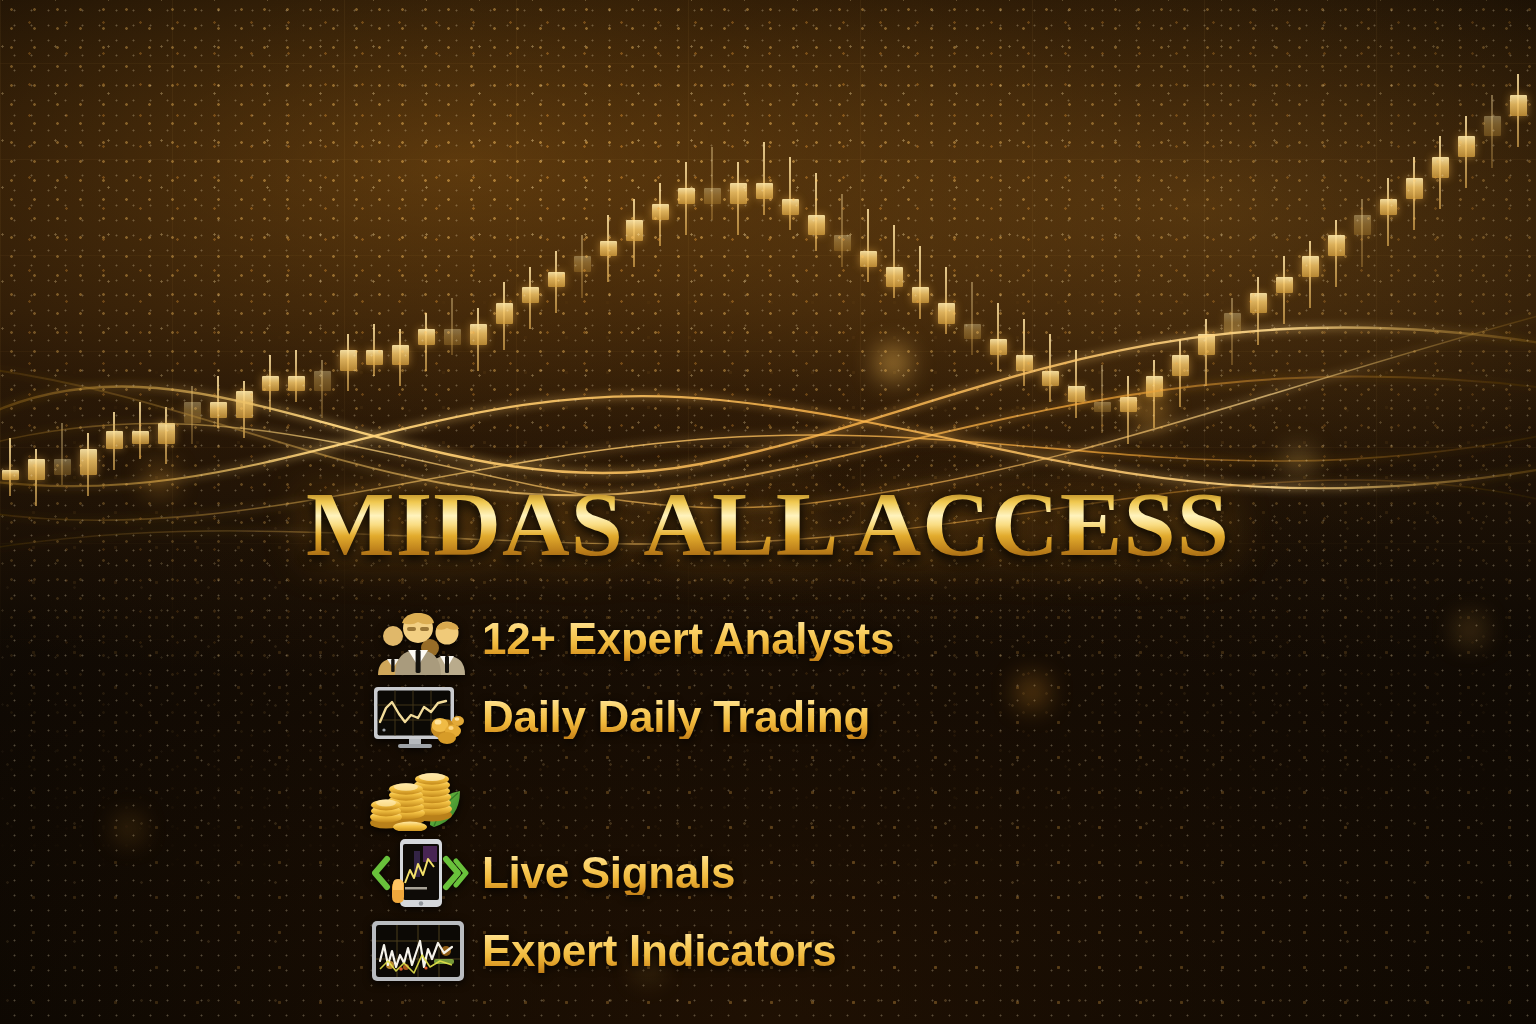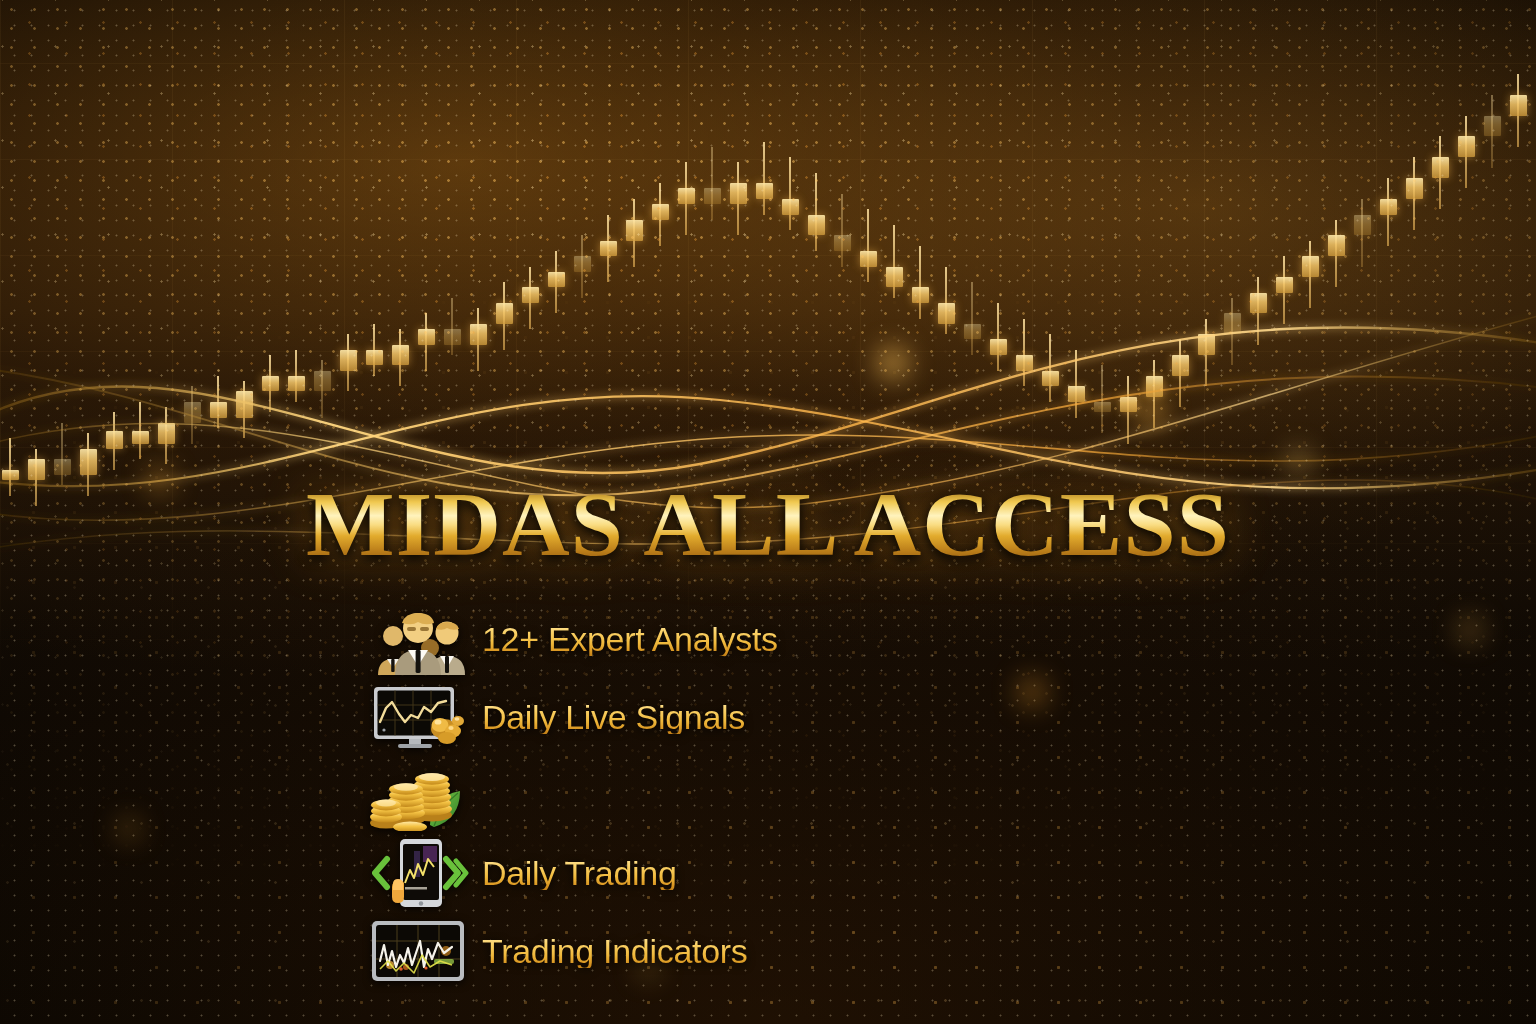--- a/index.html
+++ b/index.html
@@ -110,22 +110,22 @@
     font-family:"Liberation Serif",serif;font-weight:bold;font-size:92px;letter-spacing:1px;line-height:1;
     color:#000;opacity:.55;filter:blur(5px);white-space:nowrap;transform:scaleX(1.02) translateY(5px);
   }
 
   .features{position:absolute;left:368px;top:600px;width:780px;}
   .feature{position:relative;display:flex;align-items:center;height:78px;}
   .feature .fi{width:104px;height:72px;position:relative;flex:0 0 104px;margin-right:10px;
     filter:drop-shadow(0 2px 4px rgba(0,0,0,.8));}
   .feature .flabel{
     font-family:"Liberation Sans",sans-serif;
-    font-weight:normal;
-    font-size:34px;
+    font-weight:bold;
+    font-size:44px;
     line-height:1;
     letter-spacing:-.3px;
     white-space:nowrap;
     background:linear-gradient(180deg,#ffe9a8 0%,#fbd268 30%,#f0b93c 62%,#d79320 88%,#c07f18 100%);
     -webkit-background-clip:text;background-clip:text;color:transparent;-webkit-text-fill-color:transparent;
     filter:drop-shadow(0 2px 4px rgba(0,0,0,.9));
   }
 
   
   .ic{position:absolute;inset:0;}
@@ -487,21 +487,21 @@
               <ellipse cx="72" cy="44" rx="8.5" ry="7" fill="#f0bb45"></ellipse>
               <ellipse cx="85" cy="50" rx="8" ry="6.5" fill="#e6ac35"></ellipse>
               <ellipse cx="79" cy="57" rx="9" ry="6" fill="#d79c28"></ellipse>
               <ellipse cx="70" cy="41" rx="3.4" ry="2.6" fill="#ffe49b"></ellipse>
               <ellipse cx="83" cy="47" rx="2.6" ry="2" fill="#ffda85"></ellipse>
               <ellipse cx="90" cy="40" rx="6" ry="5" fill="#e3aa38"></ellipse>
               <ellipse cx="89" cy="38" rx="2.4" ry="1.8" fill="#ffe09a"></ellipse>
             </g>
           </svg>
         </div>
-        <div class="flabel">Daily Live Signals</div>
+        <div class="flabel">Daily Daily Trading</div>
       </div>
 
       <div class="feature">
         <div class="fi">
           <svg class="ic" viewBox="0 0 104 72">
             <defs>
               <linearGradient id="cg" x1="0" y1="0" x2="0" y2="1">
                 <stop offset="0%" stop-color="#ffe7a0"></stop>
                   <stop offset="45%" stop-color="#f4c243"></stop>
                 <stop offset="100%" stop-color="#c2881a"></stop>
@@ -565,21 +565,21 @@
             <path d="M37 46 L42 33 L46 41 L50 27 L55 38 L60 22 L66 30" fill="none" stroke="#f3e06a" stroke-width="2" stroke-linejoin="round"></path>
             <rect x="37" y="50" width="22" height="2.5" fill="#cfc9bb" opacity=".8"></rect>
             <circle cx="53" cy="66.5" r="2.2" fill="#8e949a"></circle>
 
             <g>
               <path d="M30 44 q4-2 6 2 l0 14 q0 6 -6 6 q-6 0 -6 -6 l0 -10 q0 -6 6 -6 z" fill="#f0a83c"></path>
               <path d="M30 42 q5 0 5 5 l0 6 l-10 0 l0 -6 q0 -5 5 -5z" fill="#ffc463"></path>
             </g>
           </svg>
         </div>
-        <div class="flabel">Daily Trading</div>
+        <div class="flabel">Live Signals</div>
       </div>
 
       <div class="feature">
         <div class="fi">
           <svg class="ic" viewBox="0 0 104 72">
             <rect x="4" y="6" width="92" height="60" rx="5" fill="#b9bcc0"></rect>
             <rect x="8" y="10" width="84" height="52" rx="3" fill="#0c0905"></rect>
             <g stroke="#5b4a22" stroke-width="1" opacity=".8">
               <line x1="29" y1="10" x2="29" y2="62"></line>
               <line x1="50" y1="10" x2="50" y2="62"></line>
@@ -593,18 +593,18 @@
             <circle cx="78" cy="36" r="5" fill="#c6801e" opacity=".7"></circle>
             <rect x="66" y="44" width="20" height="5" rx="2" fill="#9ac94a" opacity=".75"></rect>
 
             <path d="M12 46 L16 30 L20 50 L24 36 L28 52 L32 40 L36 48 L40 33 L44 50 L48 38 L52 26 L56 52 L60 34 L64 44 L70 28 L76 38 L84 32" fill="none" stroke="#f6f3ea" stroke-width="2.2" stroke-linejoin="round" stroke-linecap="round"></path>
 
             <path d="M12 54 L20 46 L28 56 L36 48 L46 58 L54 40 L62 52 L72 46 L84 50" fill="none" stroke="#e4e24a" stroke-width="1.6" stroke-linejoin="round" opacity=".9"></path>
             <circle cx="33" cy="54" r="1.8" fill="#e05a2a"></circle>
             <circle cx="58" cy="53" r="1.6" fill="#e05a2a"></circle>
           </svg>
         </div>
-        <div class="flabel">Trading Indicators</div>
+        <div class="flabel">Expert Indicators</div>
       </div>
 
     </div>
   </div>
 </div>
 
 </body></html>

